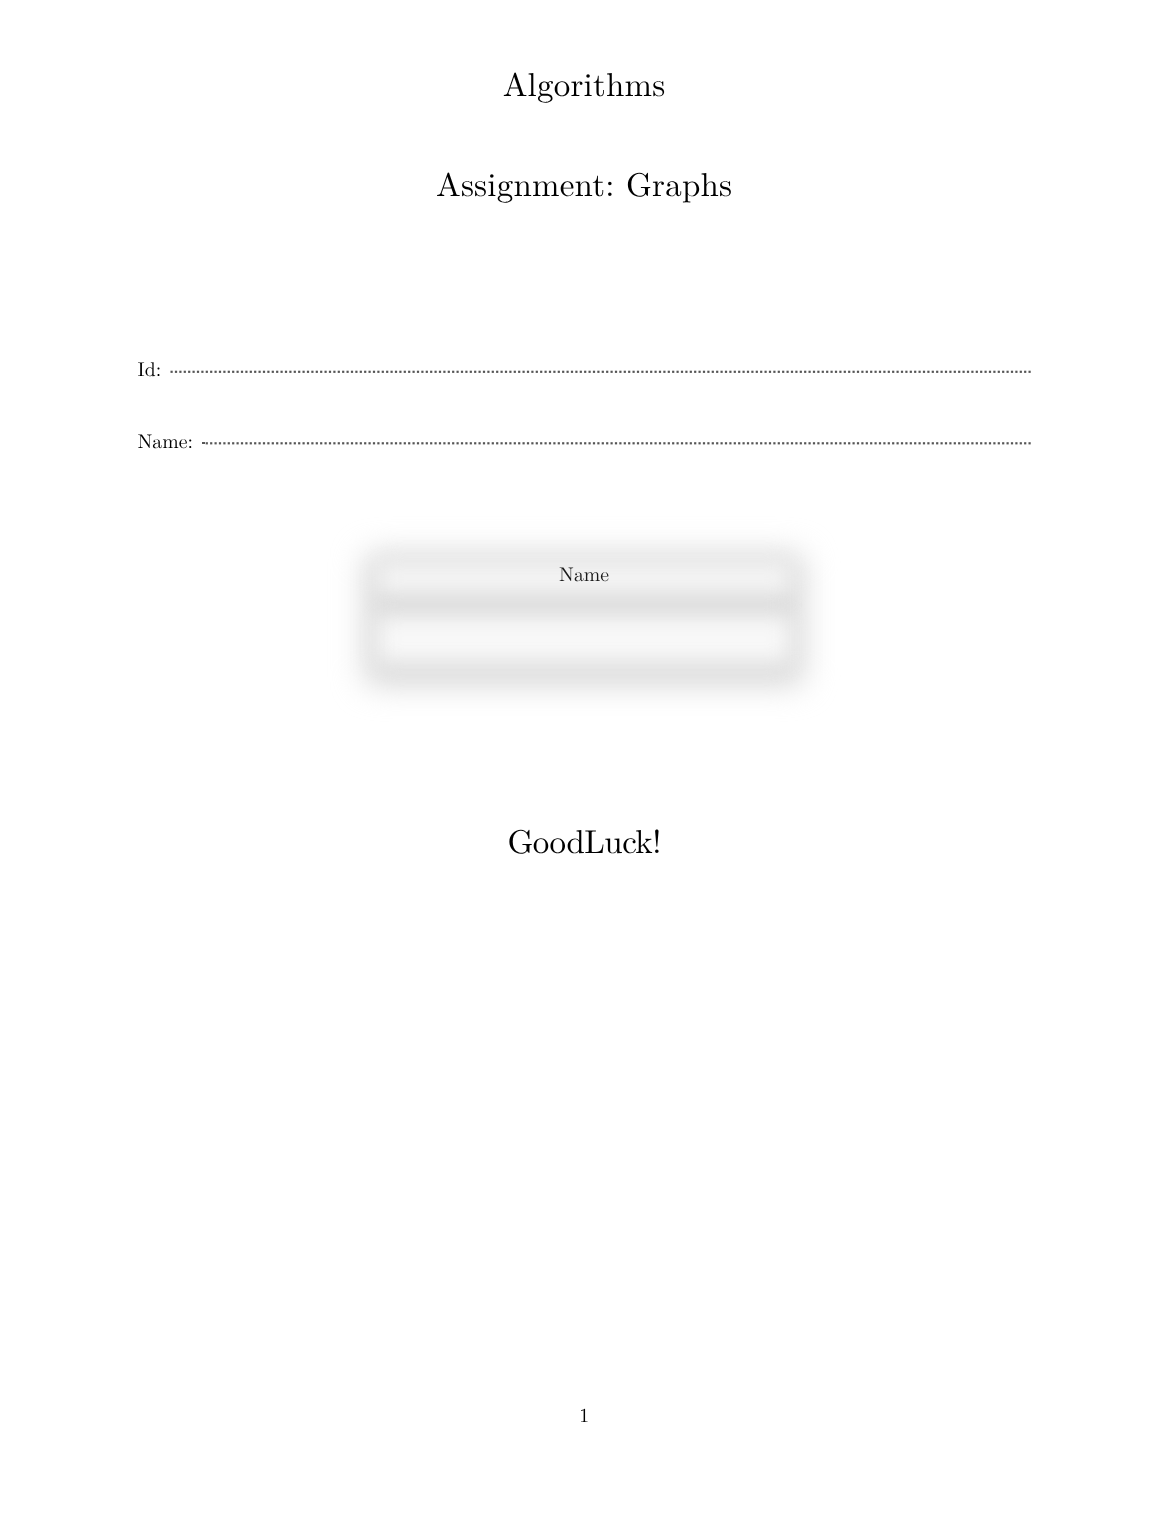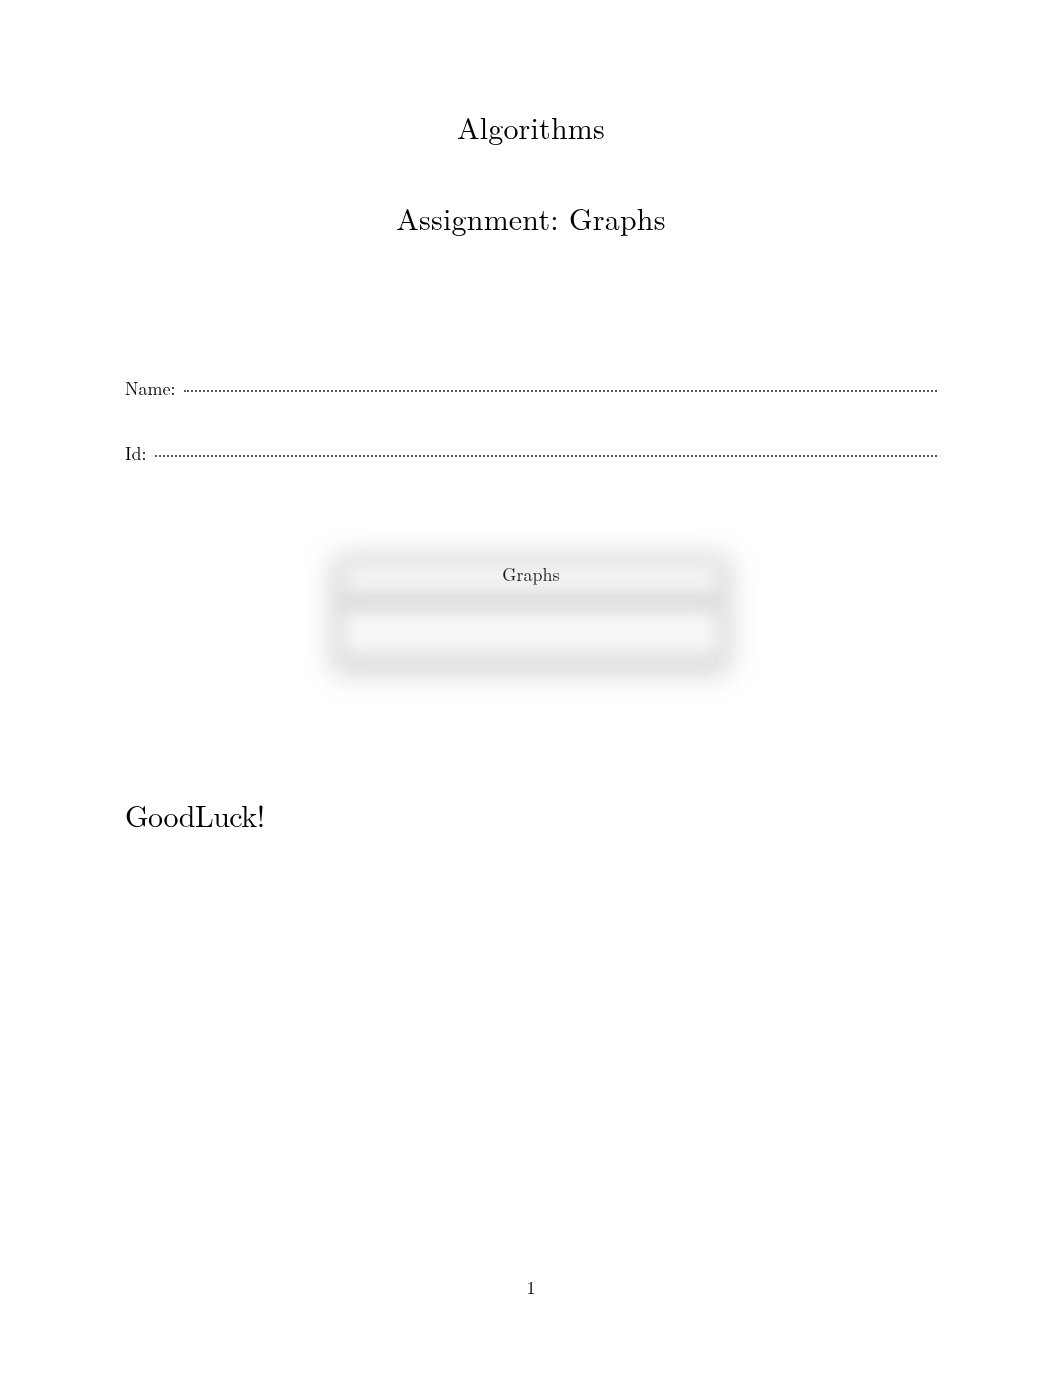--- a/index.html
+++ b/index.html
@@ -11,21 +11,21 @@
     body {
       width: 1062px;
       height: 1377px;
       background: #ffffff;
       font-family: "Latin Modern Roman", "Computer Modern", Georgia, serif;
       color: #000000;
       position: relative;
     }
     
     .page {
-      padding: 105px 125px 0 125px;
+      padding: 53px 125px 0 125px;
       width: 100%;
       height: 100%;
       position: relative;
     }
     
     .title {
       text-align: center;
       font-size: 30px;
       letter-spacing: 0.2px;
       margin-bottom: 48px;
@@ -108,21 +108,21 @@
       top: 6px;
       left: 0;
       right: 0;
       text-align: center;
       font-size: 18px;
       color: #1a1a1a;
       z-index: 5;
     }
     
     .goodluck {
-      text-align: left;
+      text-align: center;
       font-size: 30px;
       letter-spacing: -0.5px;
       margin-top: 118px;
     }
     
     .page-number {
       position: absolute;
       bottom: 78px;
       left: 0;
       right: 0;
@@ -133,35 +133,35 @@
 </head>
 <body>
 
 <div class="page">
 
   <div class="title">Algorithms</div>
 
   <div class="subtitle">Assignment: Graphs</div>
 
   <div class="field-row">
-    <span class="field-label">Name:</span>
+    <span class="field-label">Id:</span>
     <span class="dotted-line"></span>
   </div>
 
   <div class="field-row">
-    <span class="field-label">Id:</span>
+    <span class="field-label">Name:</span>
     <span class="dotted-line"></span>
   </div>
 
   <div class="grade-wrapper">
     <div class="grade-blur-container">
       <div class="grade-blur-bg"></div>
       <div class="grade-inner-row1"></div>
       <div class="grade-inner-row2"></div>
-      <div class="grade-text">Graphs</div>
+      <div class="grade-text">Name</div>
     </div>
   </div>
 
   <div class="goodluck">GoodLuck!</div>
 
   <div class="page-number">1</div>
 
 </div>
 
 </body></html>

